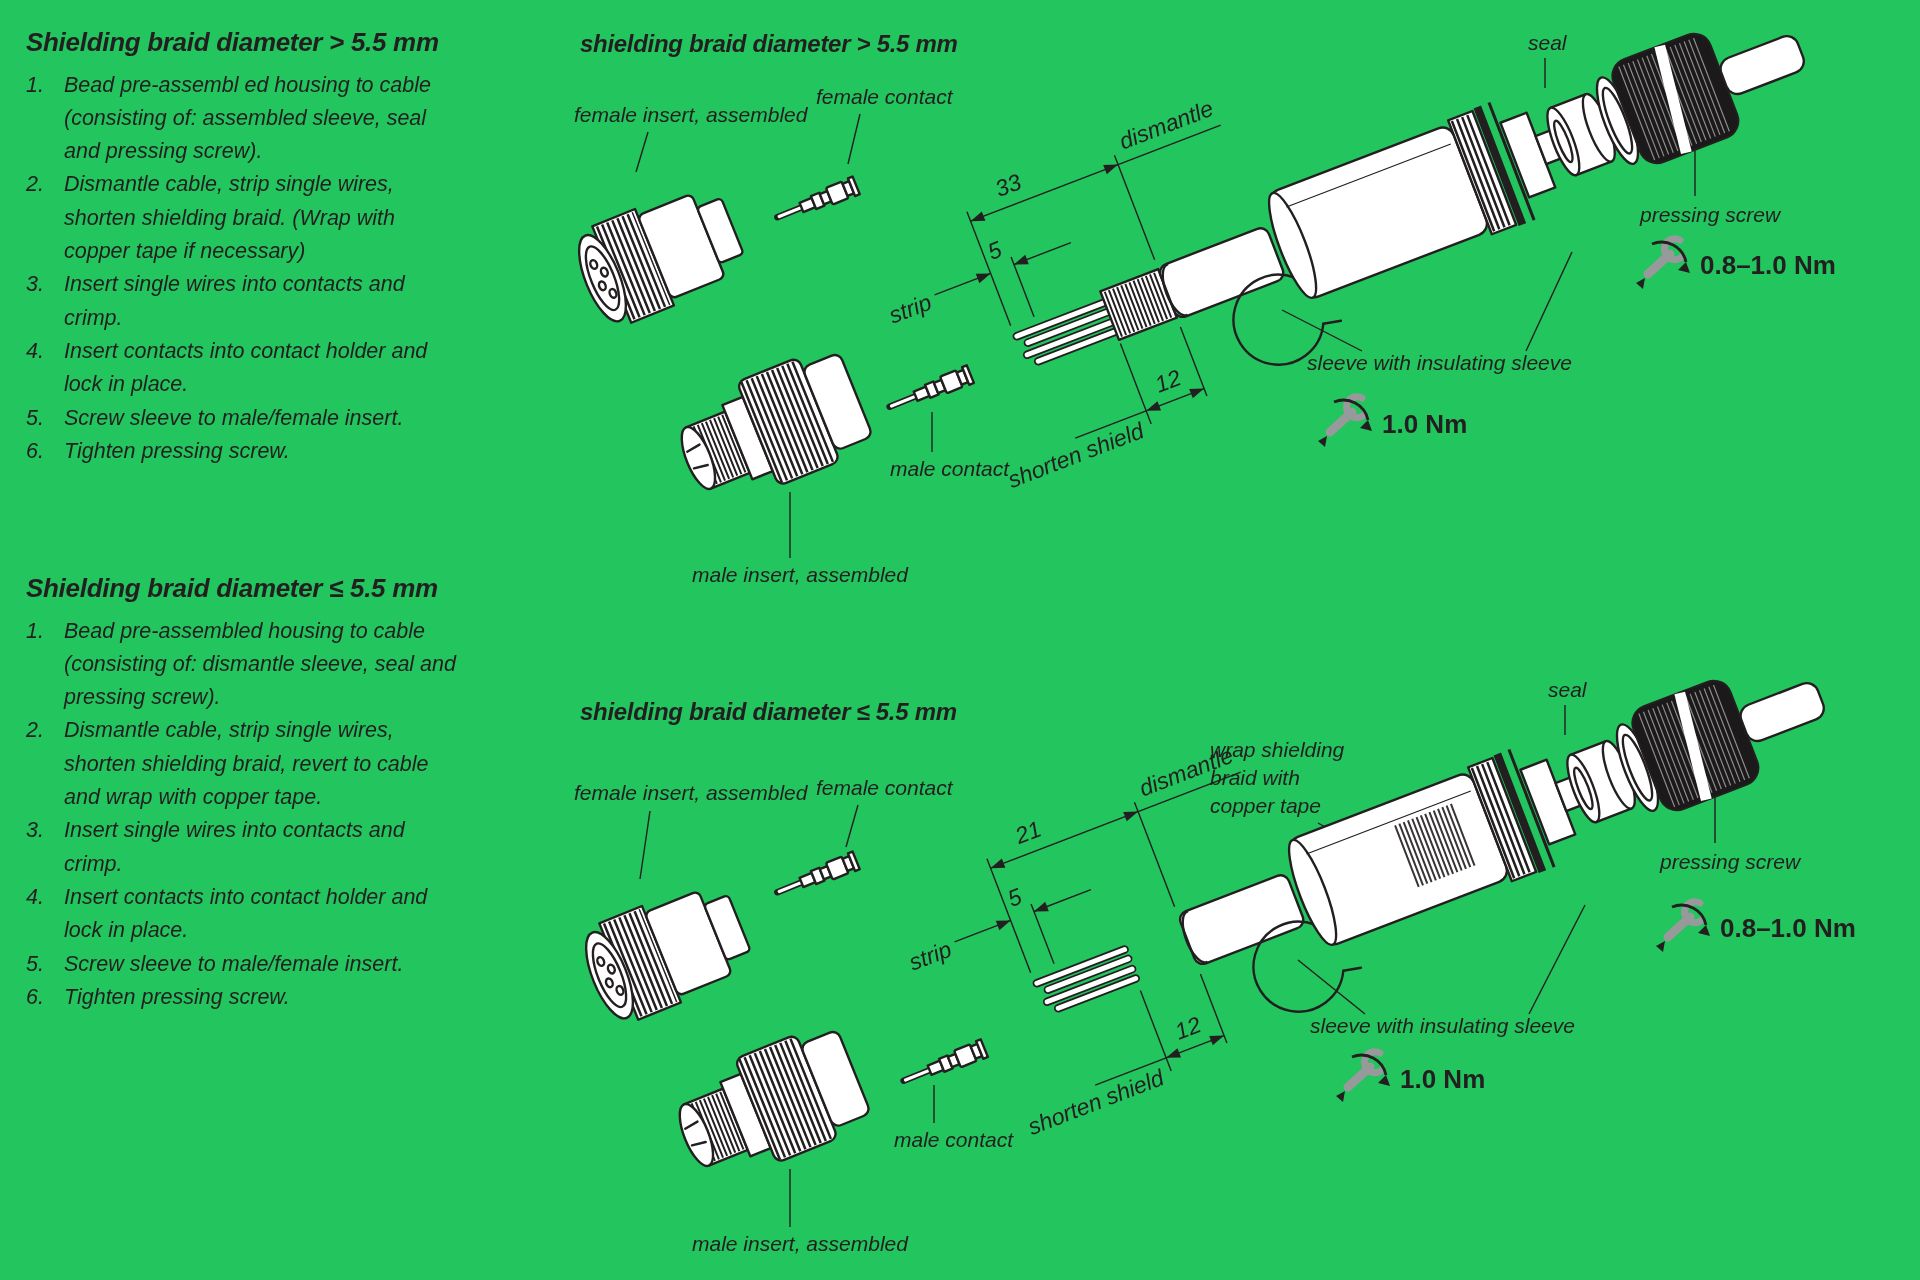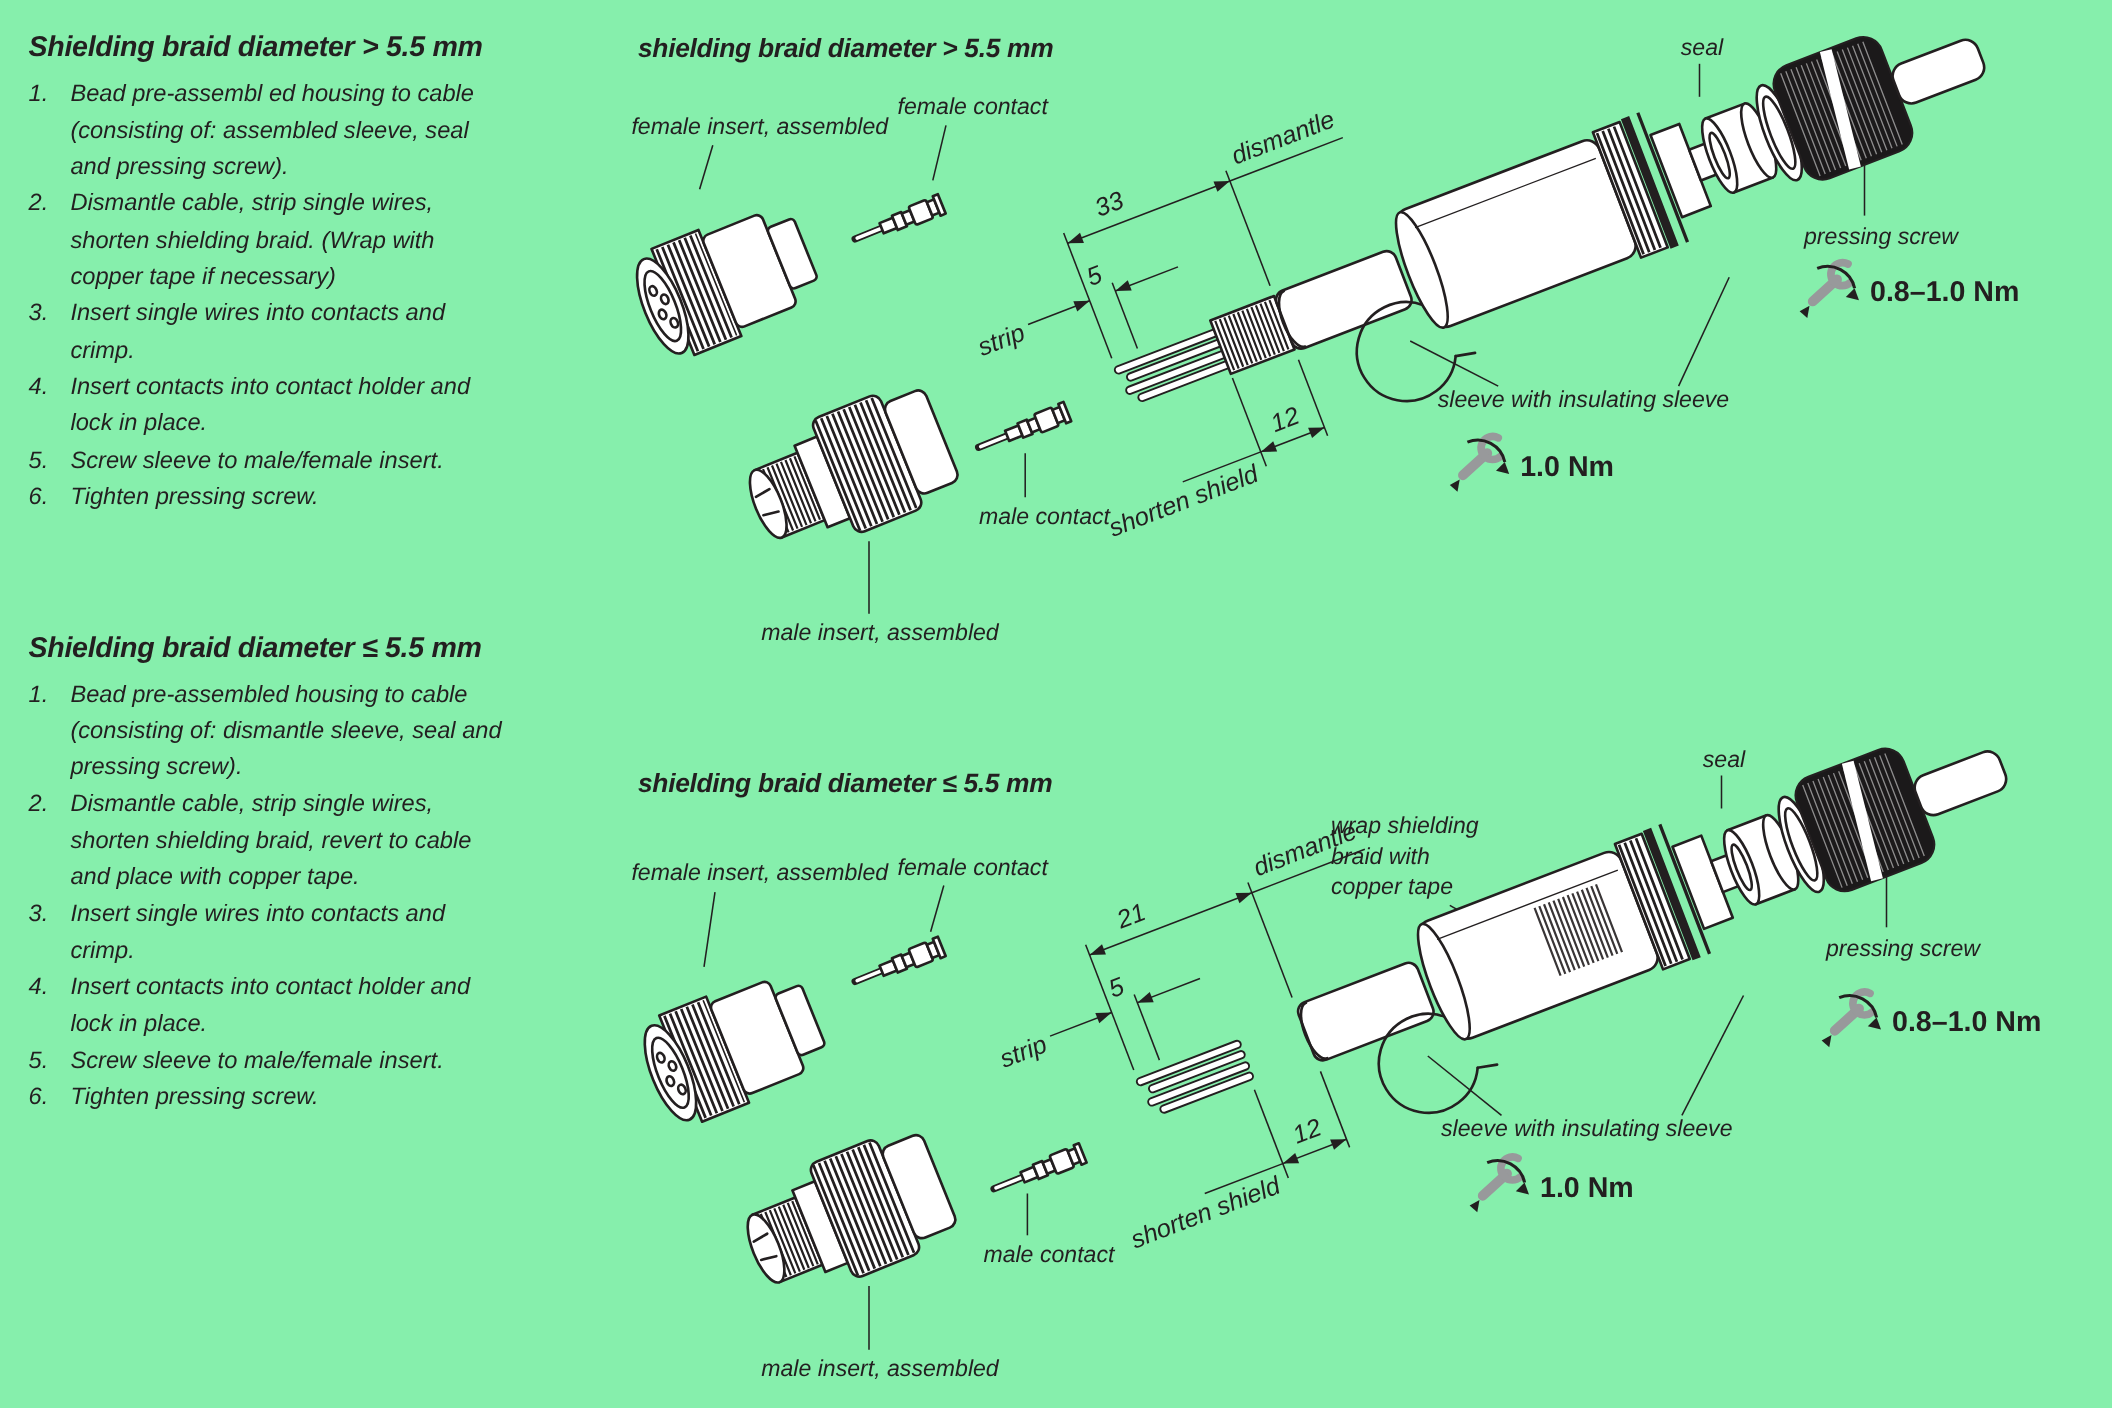--- a/index.html
+++ b/index.html
@@ -1,17 +1,17 @@
 <!DOCTYPE html>
 <html><head>
 <meta charset="utf-8">
 <style>
   html,body{margin:0;padding:0;background:#fff;}
   body{width:1920px;height:1280px;position:relative;font-family:"Liberation Sans",sans-serif;color:#231f20;}
-  .canvas{position:absolute;left:0;top:0;width:1920px;height:1280px;background:#86efac;overflow:hidden;}
+  .canvas{position:absolute;left:0;top:0;width:1920px;height:1280px;background:#22c55e;overflow:hidden;}
   .instructions{position:absolute;left:26px;width:432px;}
   .instructions h2{margin:0 0 10px 0;font:italic 700 26px/1.25 "Liberation Sans",sans-serif;letter-spacing:-0.3px;}
   .step{display:flex;font:italic 21.5px/1.55 "Liberation Sans",sans-serif;}
   .step .num{flex:0 0 38px;}
   .step .txt{flex:1;}
   svg{position:absolute;display:block;}
   
   .ln{fill:none;stroke:#231f20;stroke-width:2.4;stroke-linejoin:round;stroke-linecap:round;}
   .fw{fill:#ffffff;stroke:#231f20;stroke-width:2.4;stroke-linejoin:round;}
   .thin{fill:none;stroke:#231f20;stroke-width:1.2;}
@@ -64,21 +64,21 @@
   </section>
 
   <section class="instructions" style="top:572px;">
     <h2>Shielding braid diameter  ≤ 5.5 mm</h2>
     <div class="step">
         <span class="num">1.</span>
         <span class="txt">Bead pre-assembled housing to cable (consisting of: dismantle sleeve, seal and pressing screw).</span>
       </div>
     <div class="step">
         <span class="num">2.</span>
-        <span class="txt">Dismantle cable, strip single wires, shorten shielding braid, revert to cable and place with copper tape.</span>
+        <span class="txt">Dismantle cable, strip single wires, shorten shielding braid, revert to cable and wrap with copper tape.</span>
       </div>
     <div class="step">
         <span class="num">3.</span>
         <span class="txt">Insert single wires into contacts and crimp.</span>
       </div>
     <div class="step">
         <span class="num">4.</span>
         <span class="txt">Insert contacts into contact holder and lock in place.</span>
       </div>
     <div class="step">

